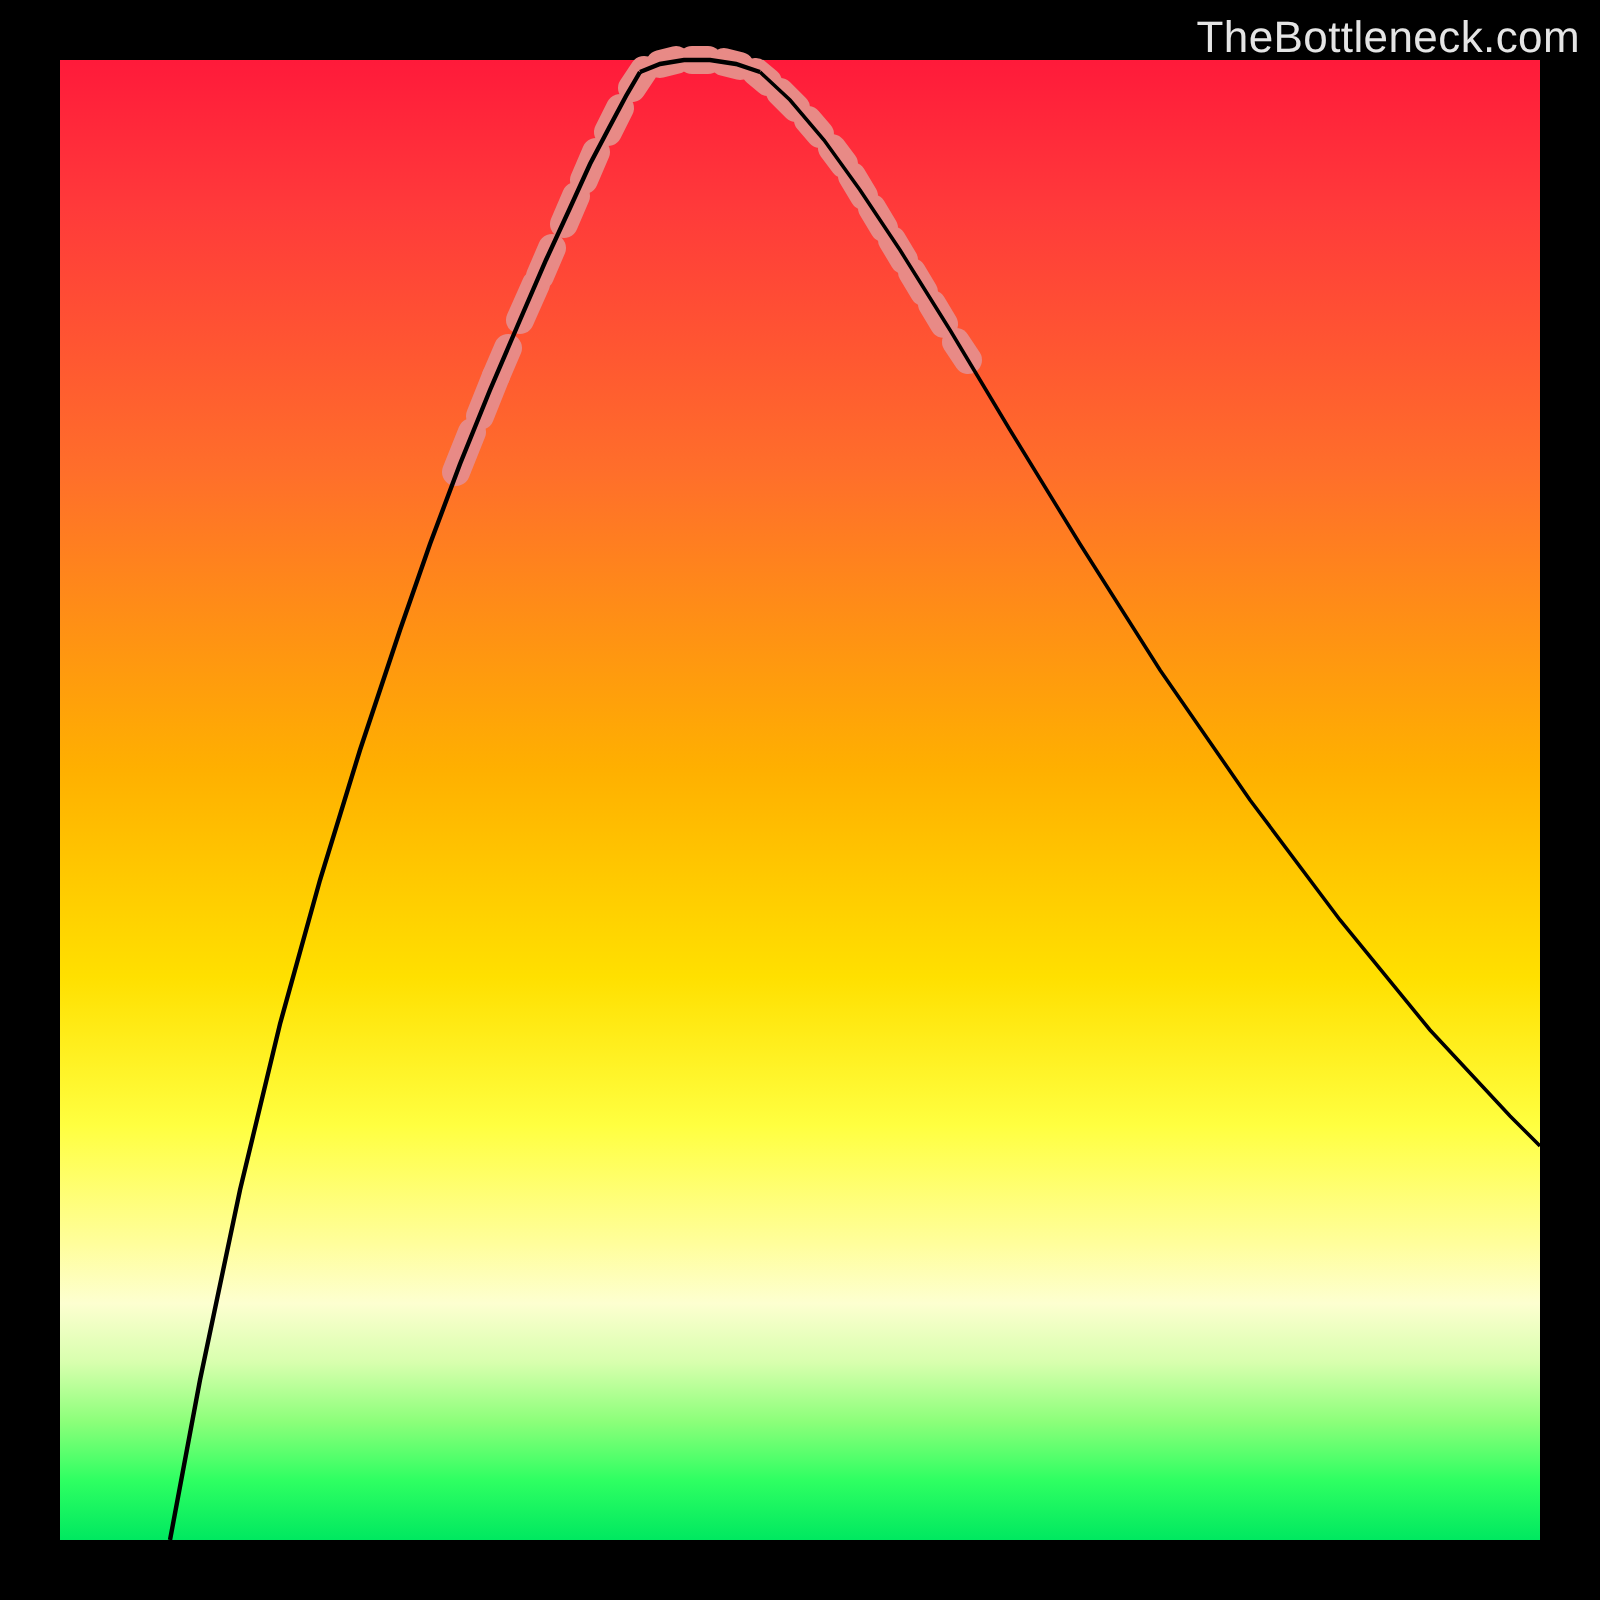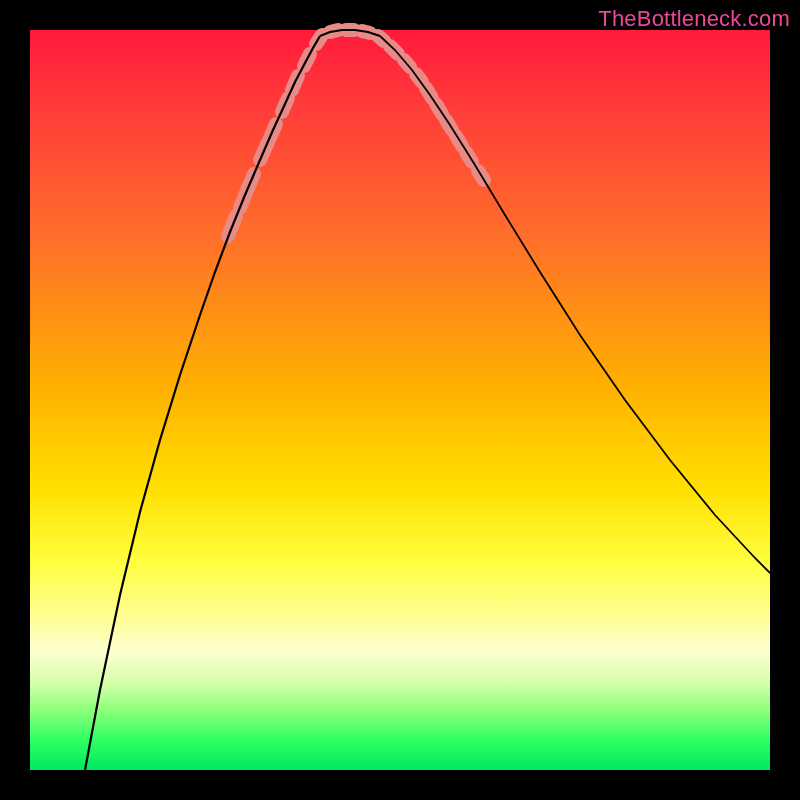--- a/index.html
+++ b/index.html
@@ -37,21 +37,21 @@
       #d8ffae 88%,
       #8cff7a 92%,
       #2eff62 96%,
       #00e860 100%
     );
   }
   .watermark {
     position: absolute;
     top: 6px;
     right: 10px;
-    color: #ec4899;
+    color: #e5e5e5;
     font-size: 22px;
     font-weight: 500;
     letter-spacing: 0.2px;
     user-select: none;
   }
   svg.overlay {
     position: absolute;
     left: 30px;
     top: 30px;
     width: 740px;

